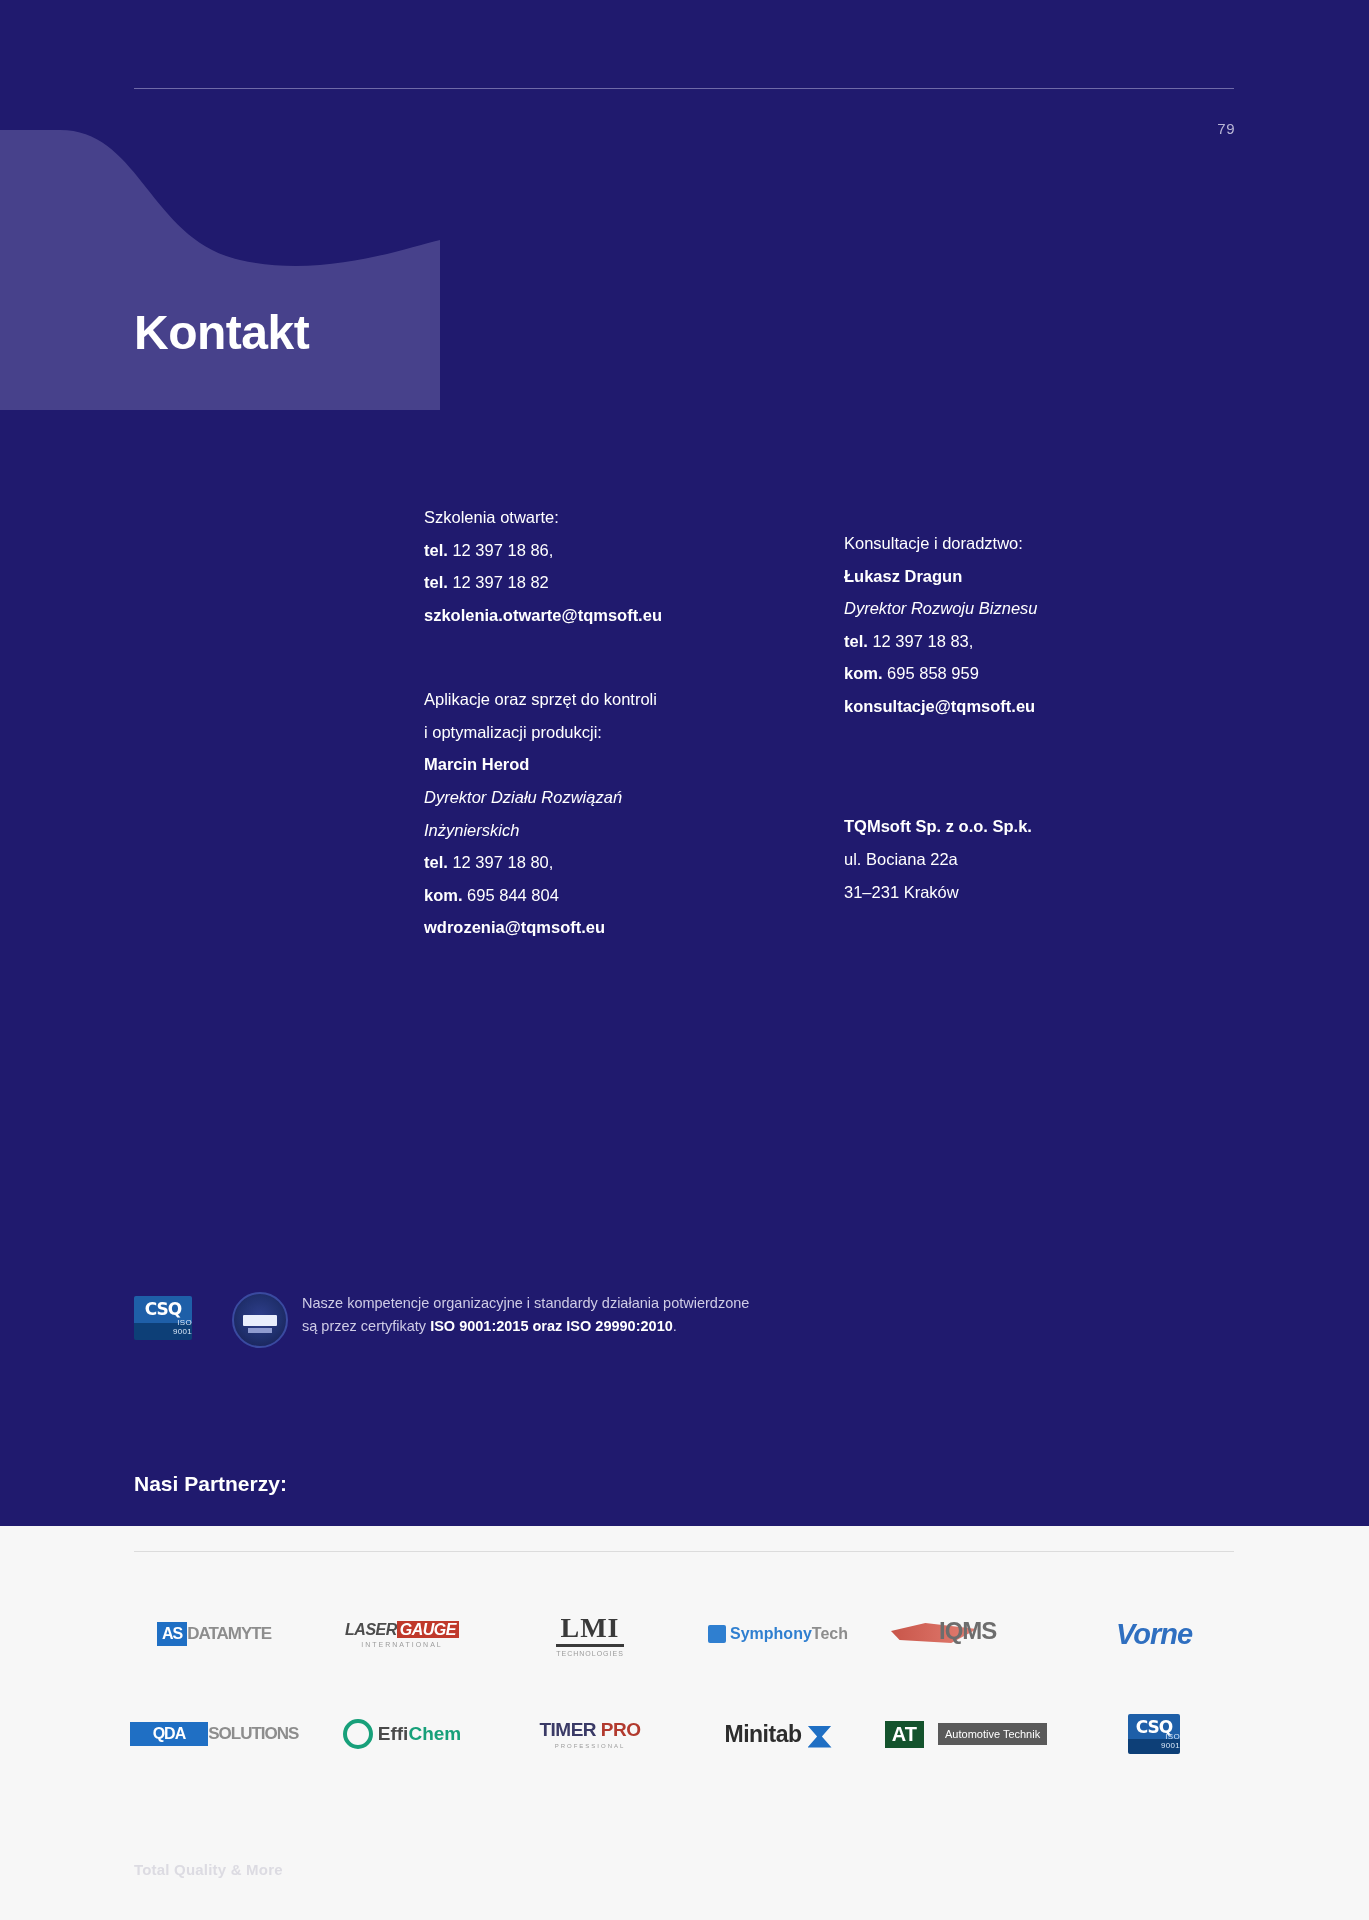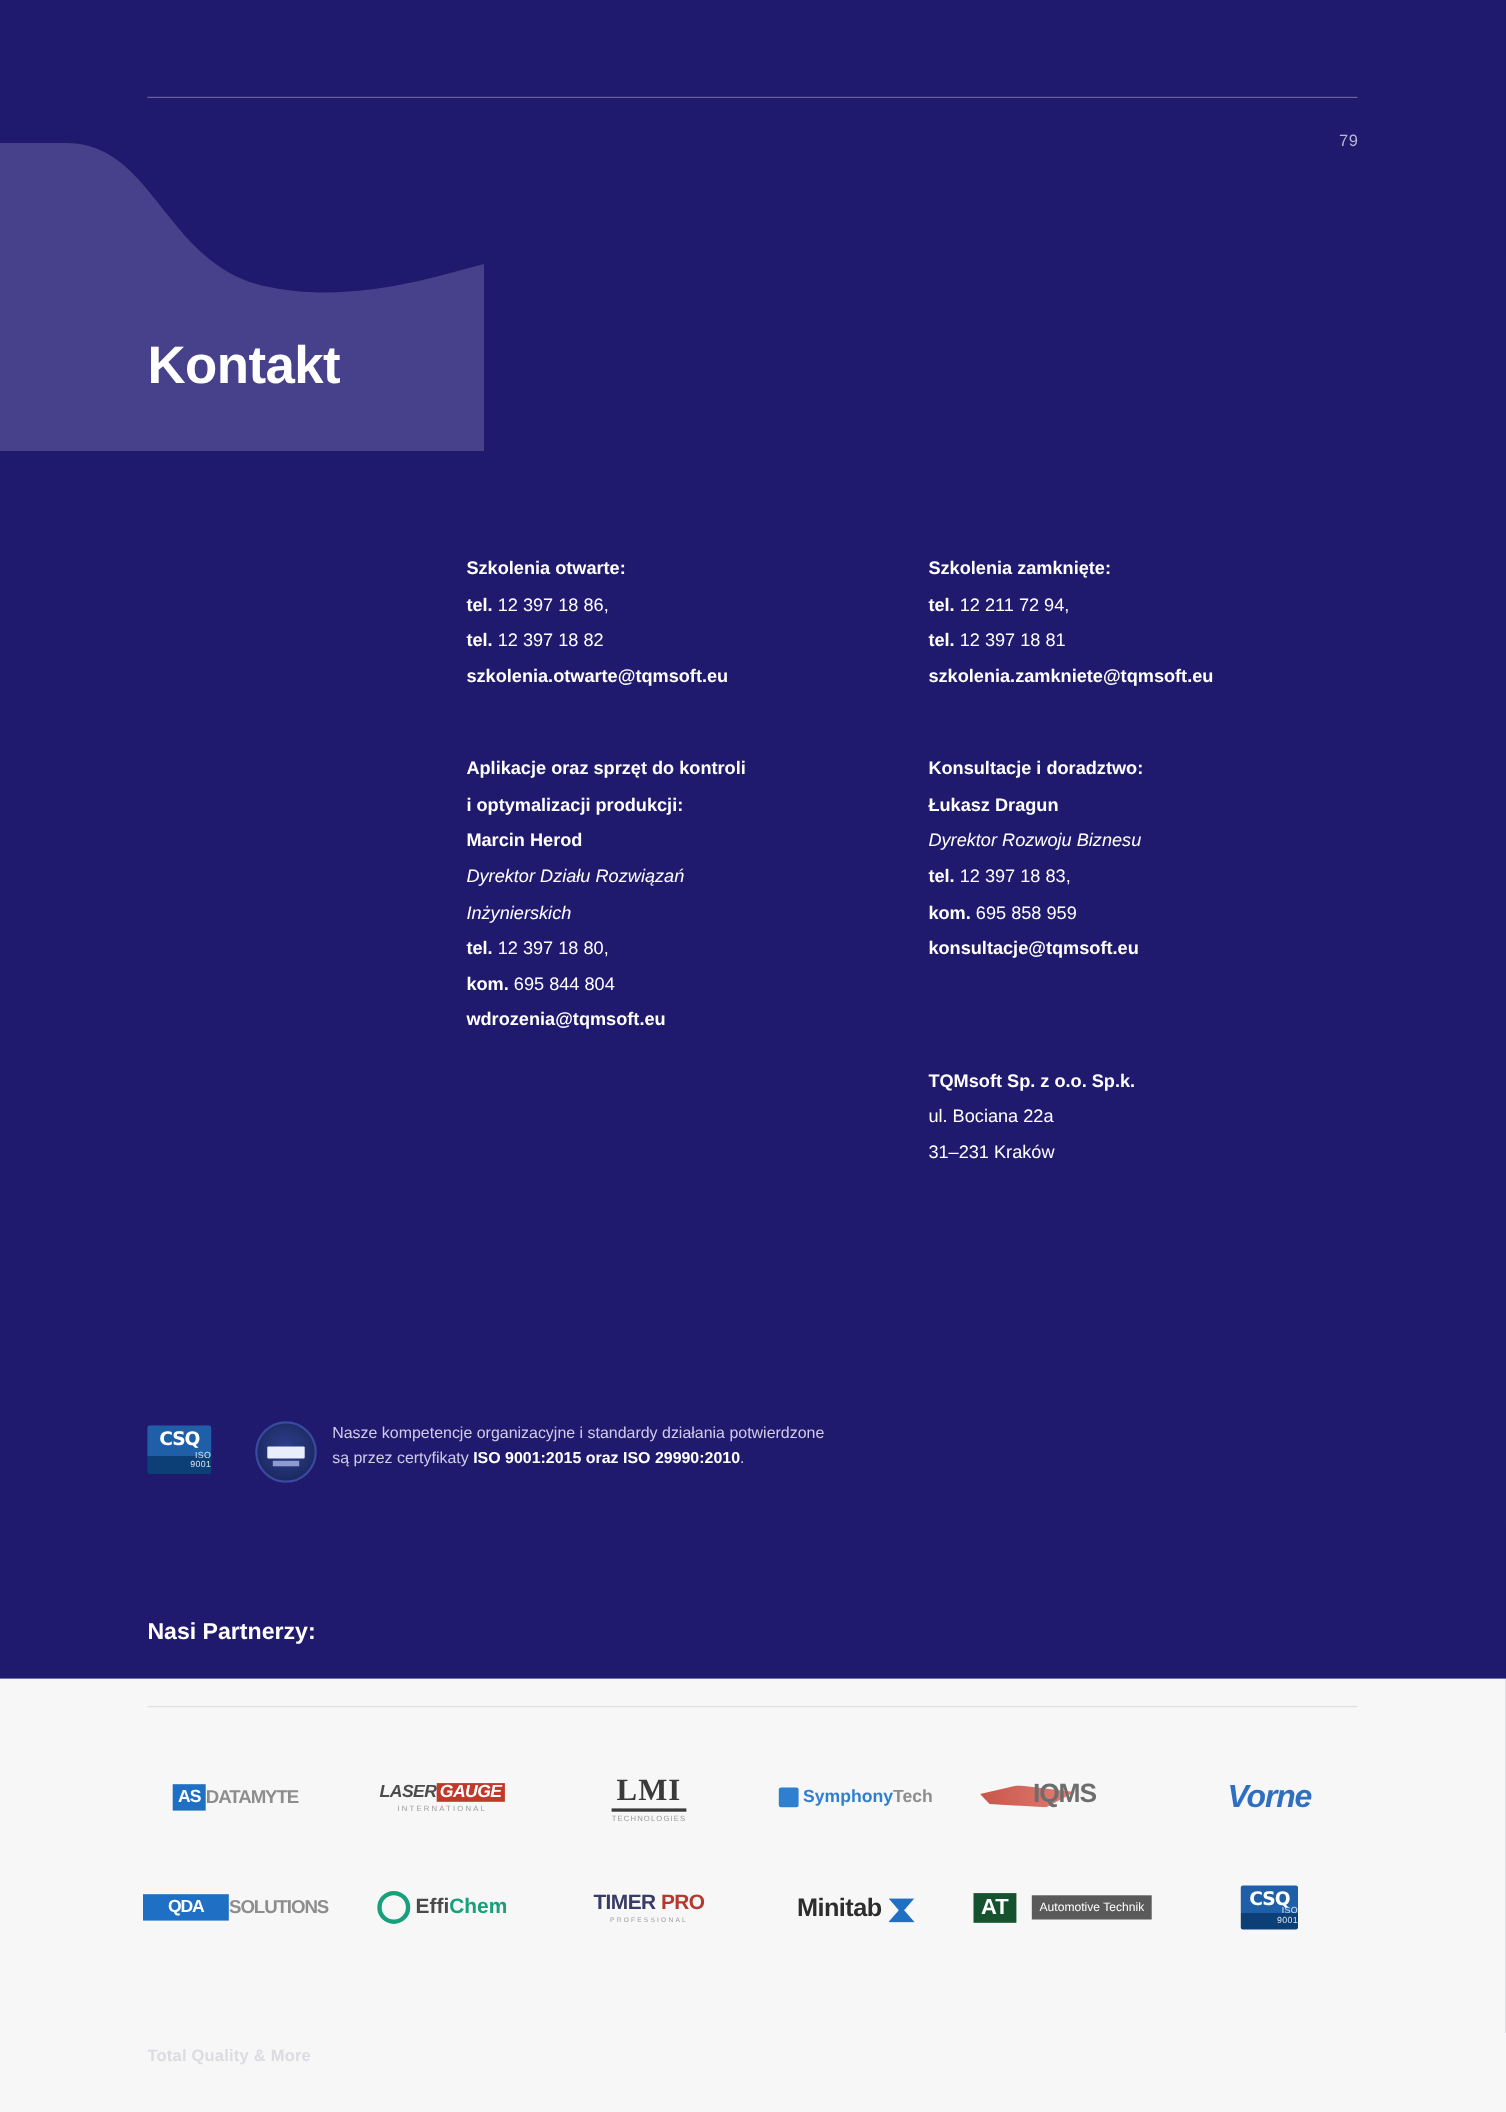--- a/index.html
+++ b/index.html
@@ -79,21 +79,21 @@
   .block {
     margin-bottom: 33px;
   }
   .block p {
     margin: 0 0 7px 0;
     font-size: 16.5px;
     line-height: 1.55;
     color: #ffffff;
   }
   .hd {
-    font-weight: bold;
+    font-weight: normal;
     color: #ffffff;
   }
   .bold { font-weight: bold; }
   .ital { font-style: italic; }
   .reg { font-weight: normal; }
 
   .spacer-lg { height: 26px; }
 
   
   .certs {
@@ -303,26 +303,20 @@
         <p class="bold">wdrozenia@tqmsoft.eu</p>
       </div>
 
       <div class="spacer-lg"></div>
 
 
     </div>
 
     <div class="col col-right">
 
-      <div class="block">
-        <p class="hd">Szkolenia zamknięte:</p>
-        <p><span class="bold">tel.</span><span class="reg"> 12 211 72 94,</span></p>
-        <p><span class="bold">tel.</span><span class="reg"> 12 397 18 81</span></p>
-        <p class="bold">szkolenia.zamkniete@tqmsoft.eu</p>
-      </div>
 
       <div class="spacer-lg"></div>
 
       <div class="block">
         <p class="hd">Konsultacje i doradztwo:</p>
         <p class="bold">Łukasz Dragun</p>
         <p class="ital">Dyrektor Rozwoju Biznesu</p>
         <p><span class="bold">tel.</span><span class="reg"> 12 397 18 83,</span></p>
         <p><span class="bold">kom.</span><span class="reg"> 695 858 959</span></p>
         <p class="bold">konsultacje@tqmsoft.eu</p>

